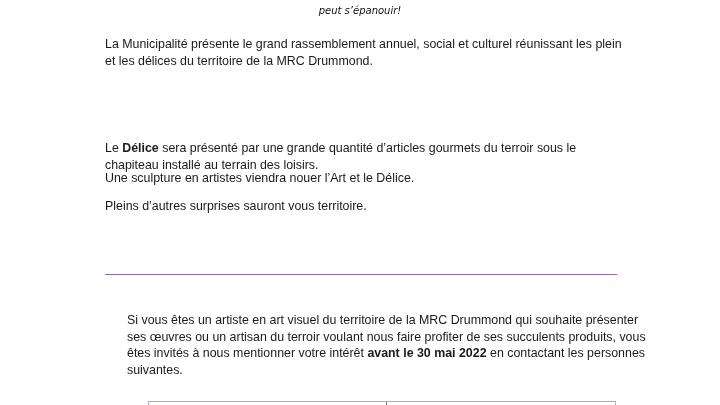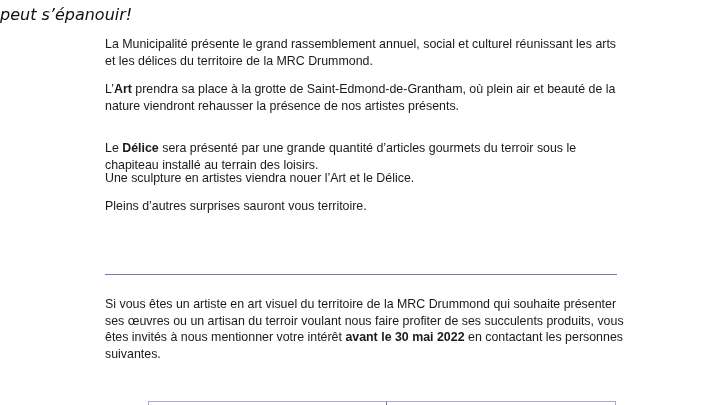--- a/index.html
+++ b/index.html
@@ -1,46 +1,45 @@
 <!DOCTYPE html>
 <html><head>
 <meta charset="utf-8">
 <style>
   html, body { margin: 0; padding: 0; background: #ffffff; }
   body { width: 720px; height: 405px; overflow: hidden; position: relative;
          font-family: "Liberation Sans", sans-serif; color: #1a1a1a; }
   .page { position: absolute; left: 0; top: 0; width: 720px; height: 405px; }
-  .tagline { position: absolute; left: 0; width: 720px; top: 5px; text-align: left;
-             font-family: "DejaVu Sans", sans-serif; font-style: italic; font-size: 16px; color: #111; }
+  .tagline { position: absolute; left: 0; width: 720px; top: 5px; text-align: center;
+             font-family: "DejaVu Sans", sans-serif; font-style: italic; font-size: 10px; color: #111; }
   .para { position: absolute; left: 105px; width: 520px; font-size: 12.4px; line-height: 16.5px; margin: 0; }
   .para b { font-weight: bold; }
   .p1 { top: 36px; }
   .p2 { top: 81px; }
   .p3 { top: 140px; }
   .p4 { top: 170px; }
   .p5 { top: 198px; }
   .p6 { top: 224px; font-weight: bold; }
   .divider { position: absolute; left: 105px; width: 512px; top: 274px; height: 0;
              border-top: 1.5px solid #8e6bb5; }
-  .p7 { top: 296px; }
+  .p7 { top: 312px; margin-left: 22px; }
   .contact-table { position: absolute; left: 148px; top: 401px; width: 466px; height: 10px;
                    border: 1px solid #b9a3d6; border-bottom: none; }
   .contact-table .col-divider { position: absolute; left: 237px; top: 0; width: 0; height: 10px;
                                 border-left: 1px solid #777; }
   .contact-table .cell-mark { position: absolute; left: 342px; top: 1px; font-size: 8px; color: #333; }
 </style>
 </head>
 <body>
 
 <div class="page">
   <div class="tagline">peut s’épanouir!</div>
 
-  <p class="para p1">La Municipalité présente le grand rassemblement annuel, social et culturel réunissant les arts et les délices du territoire de la MRC Drummond.</p>
+  <p class="para p1">La Municipalité présente le grand rassemblement annuel, social et culturel réunissant les plein et les délices du territoire de la MRC Drummond.</p>
 
-  <p class="para p2"><span>L’</span><b>Art</b><span> prendra sa place à la grotte de Saint-Edmond-de-Grantham, où plein air et beauté de la nature viendront rehausser la présence de nos artistes présents.</span></p>
 
   <p class="para p3"><span>Le </span><b>Délice</b><span> sera présenté par une grande quantité d’articles gourmets du terroir sous le chapiteau installé au terrain des loisirs.</span></p>
 
   <p class="para p4">Une sculpture en artistes viendra nouer l’Art et le Délice.</p>
 
   <p class="para p5">Pleins d’autres surprises sauront vous territoire.</p>
 
 
   <div class="divider"></div>
 

